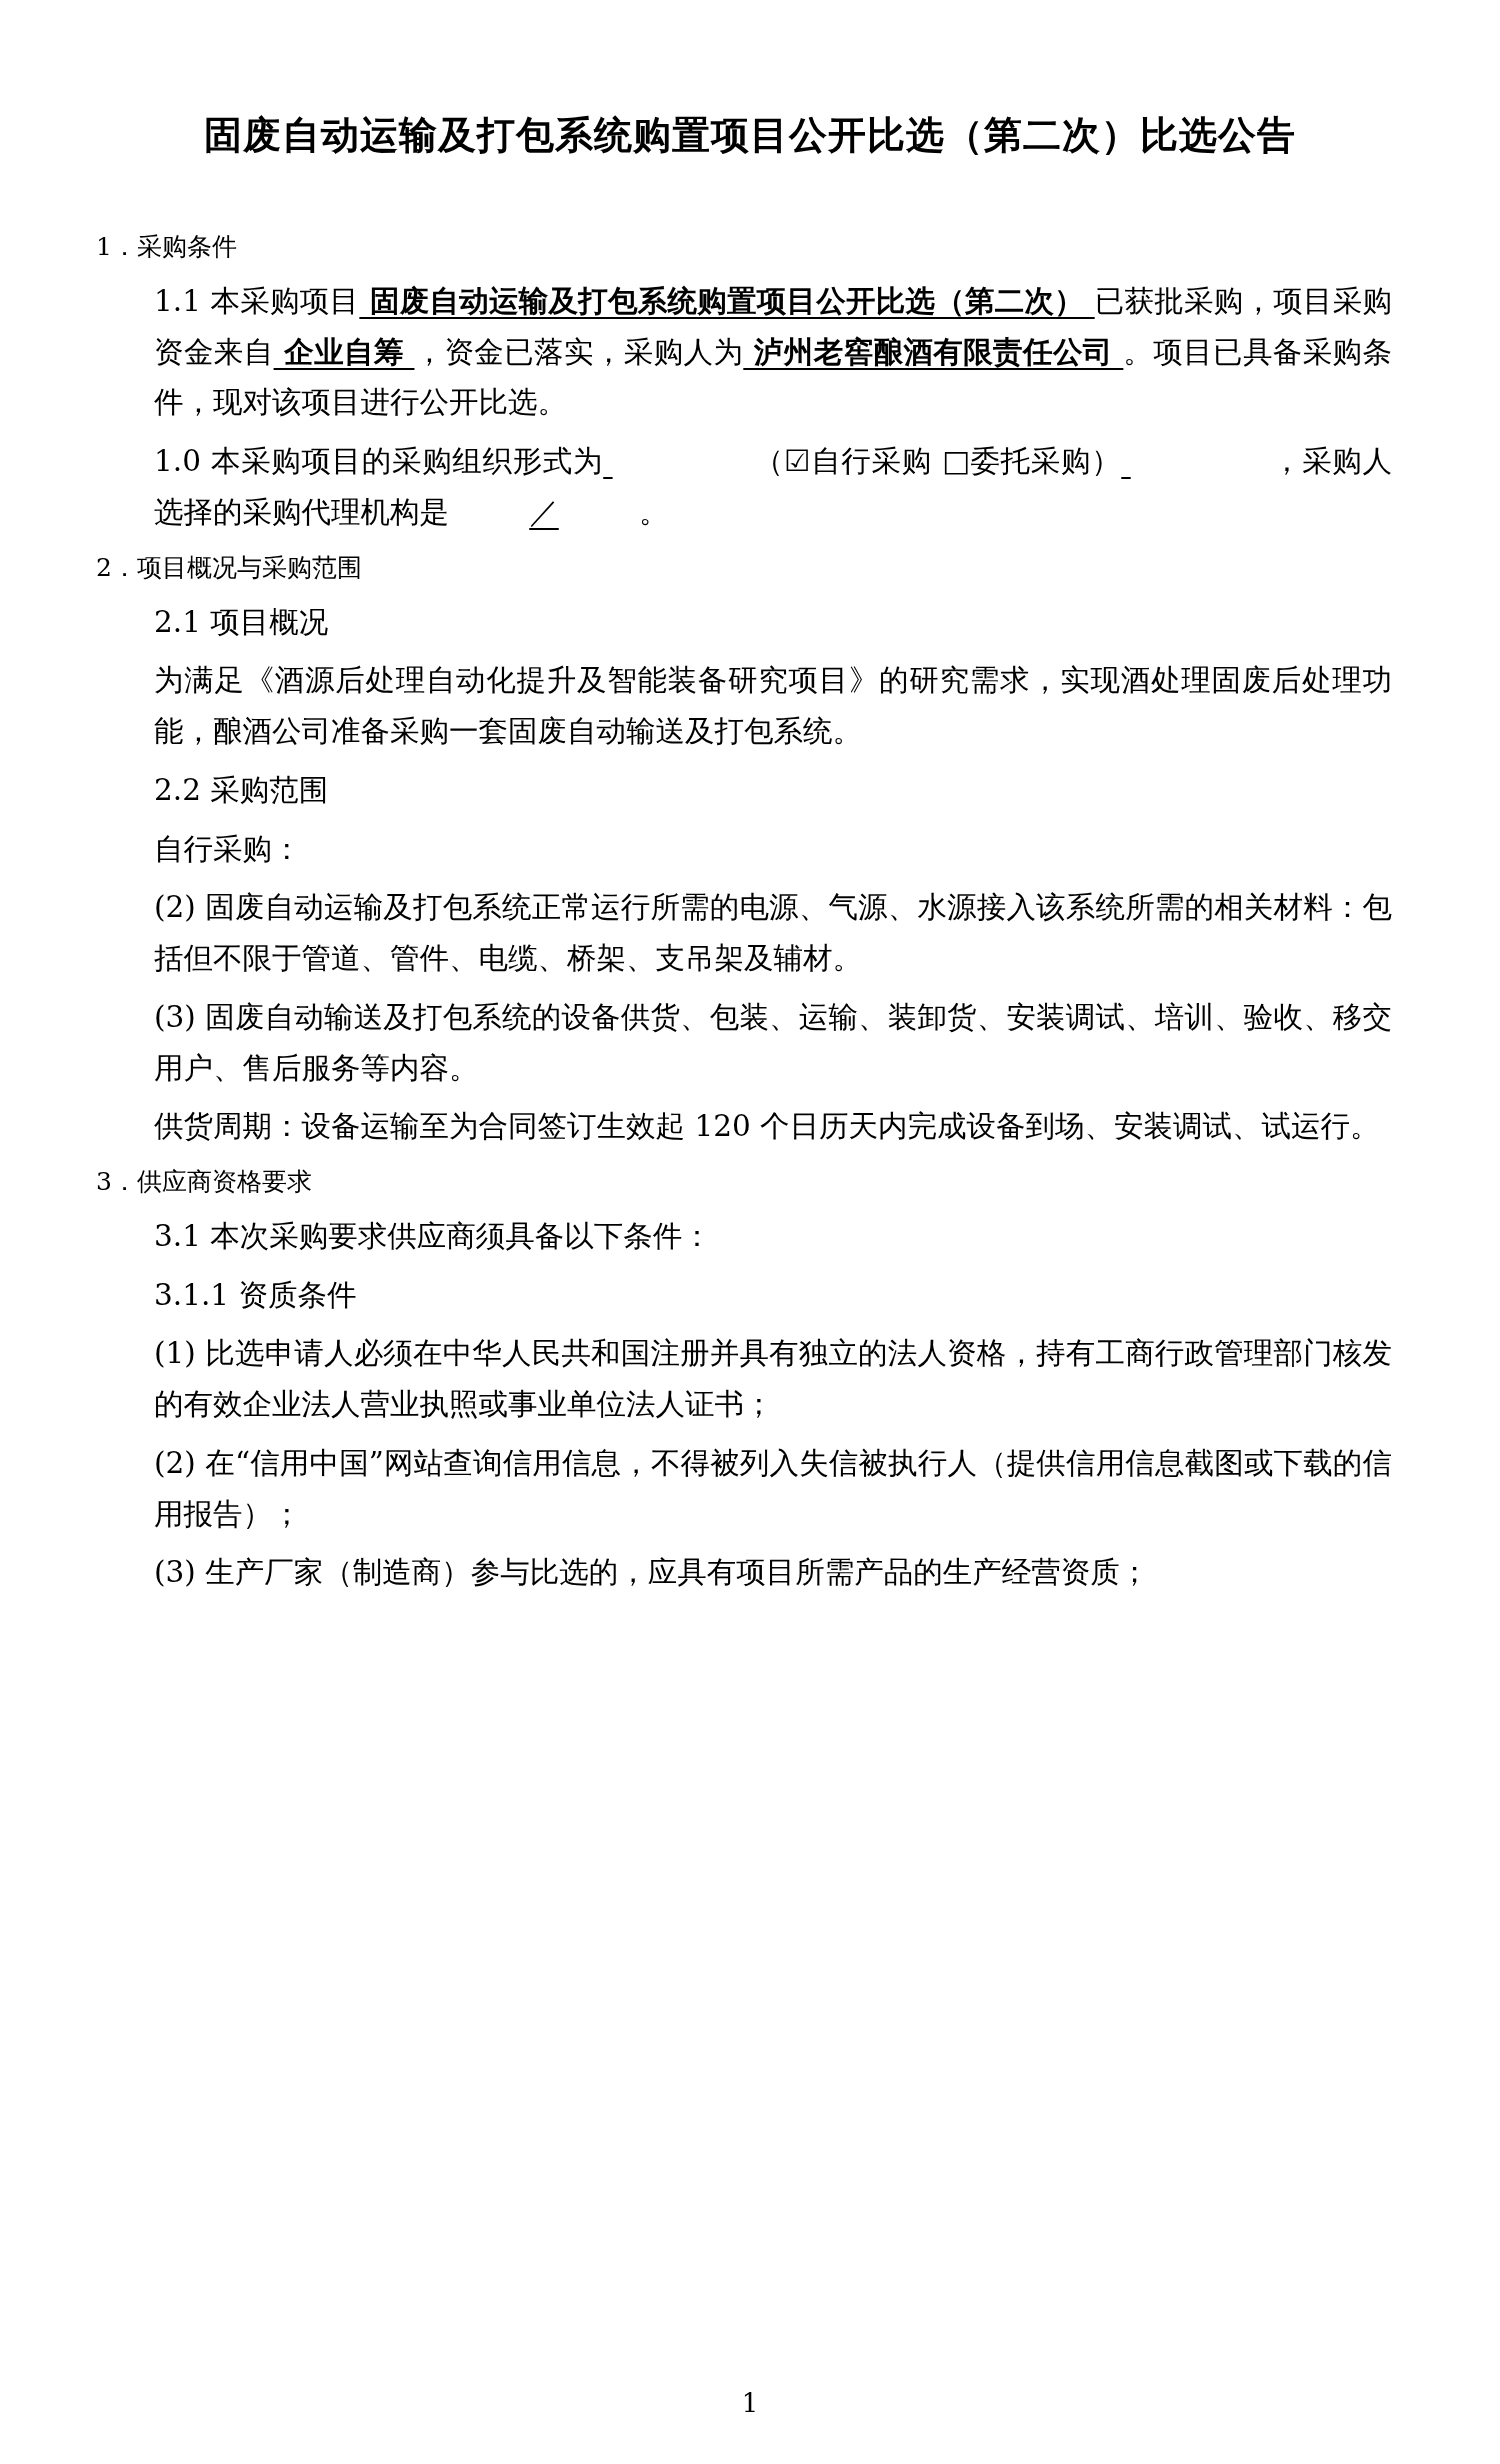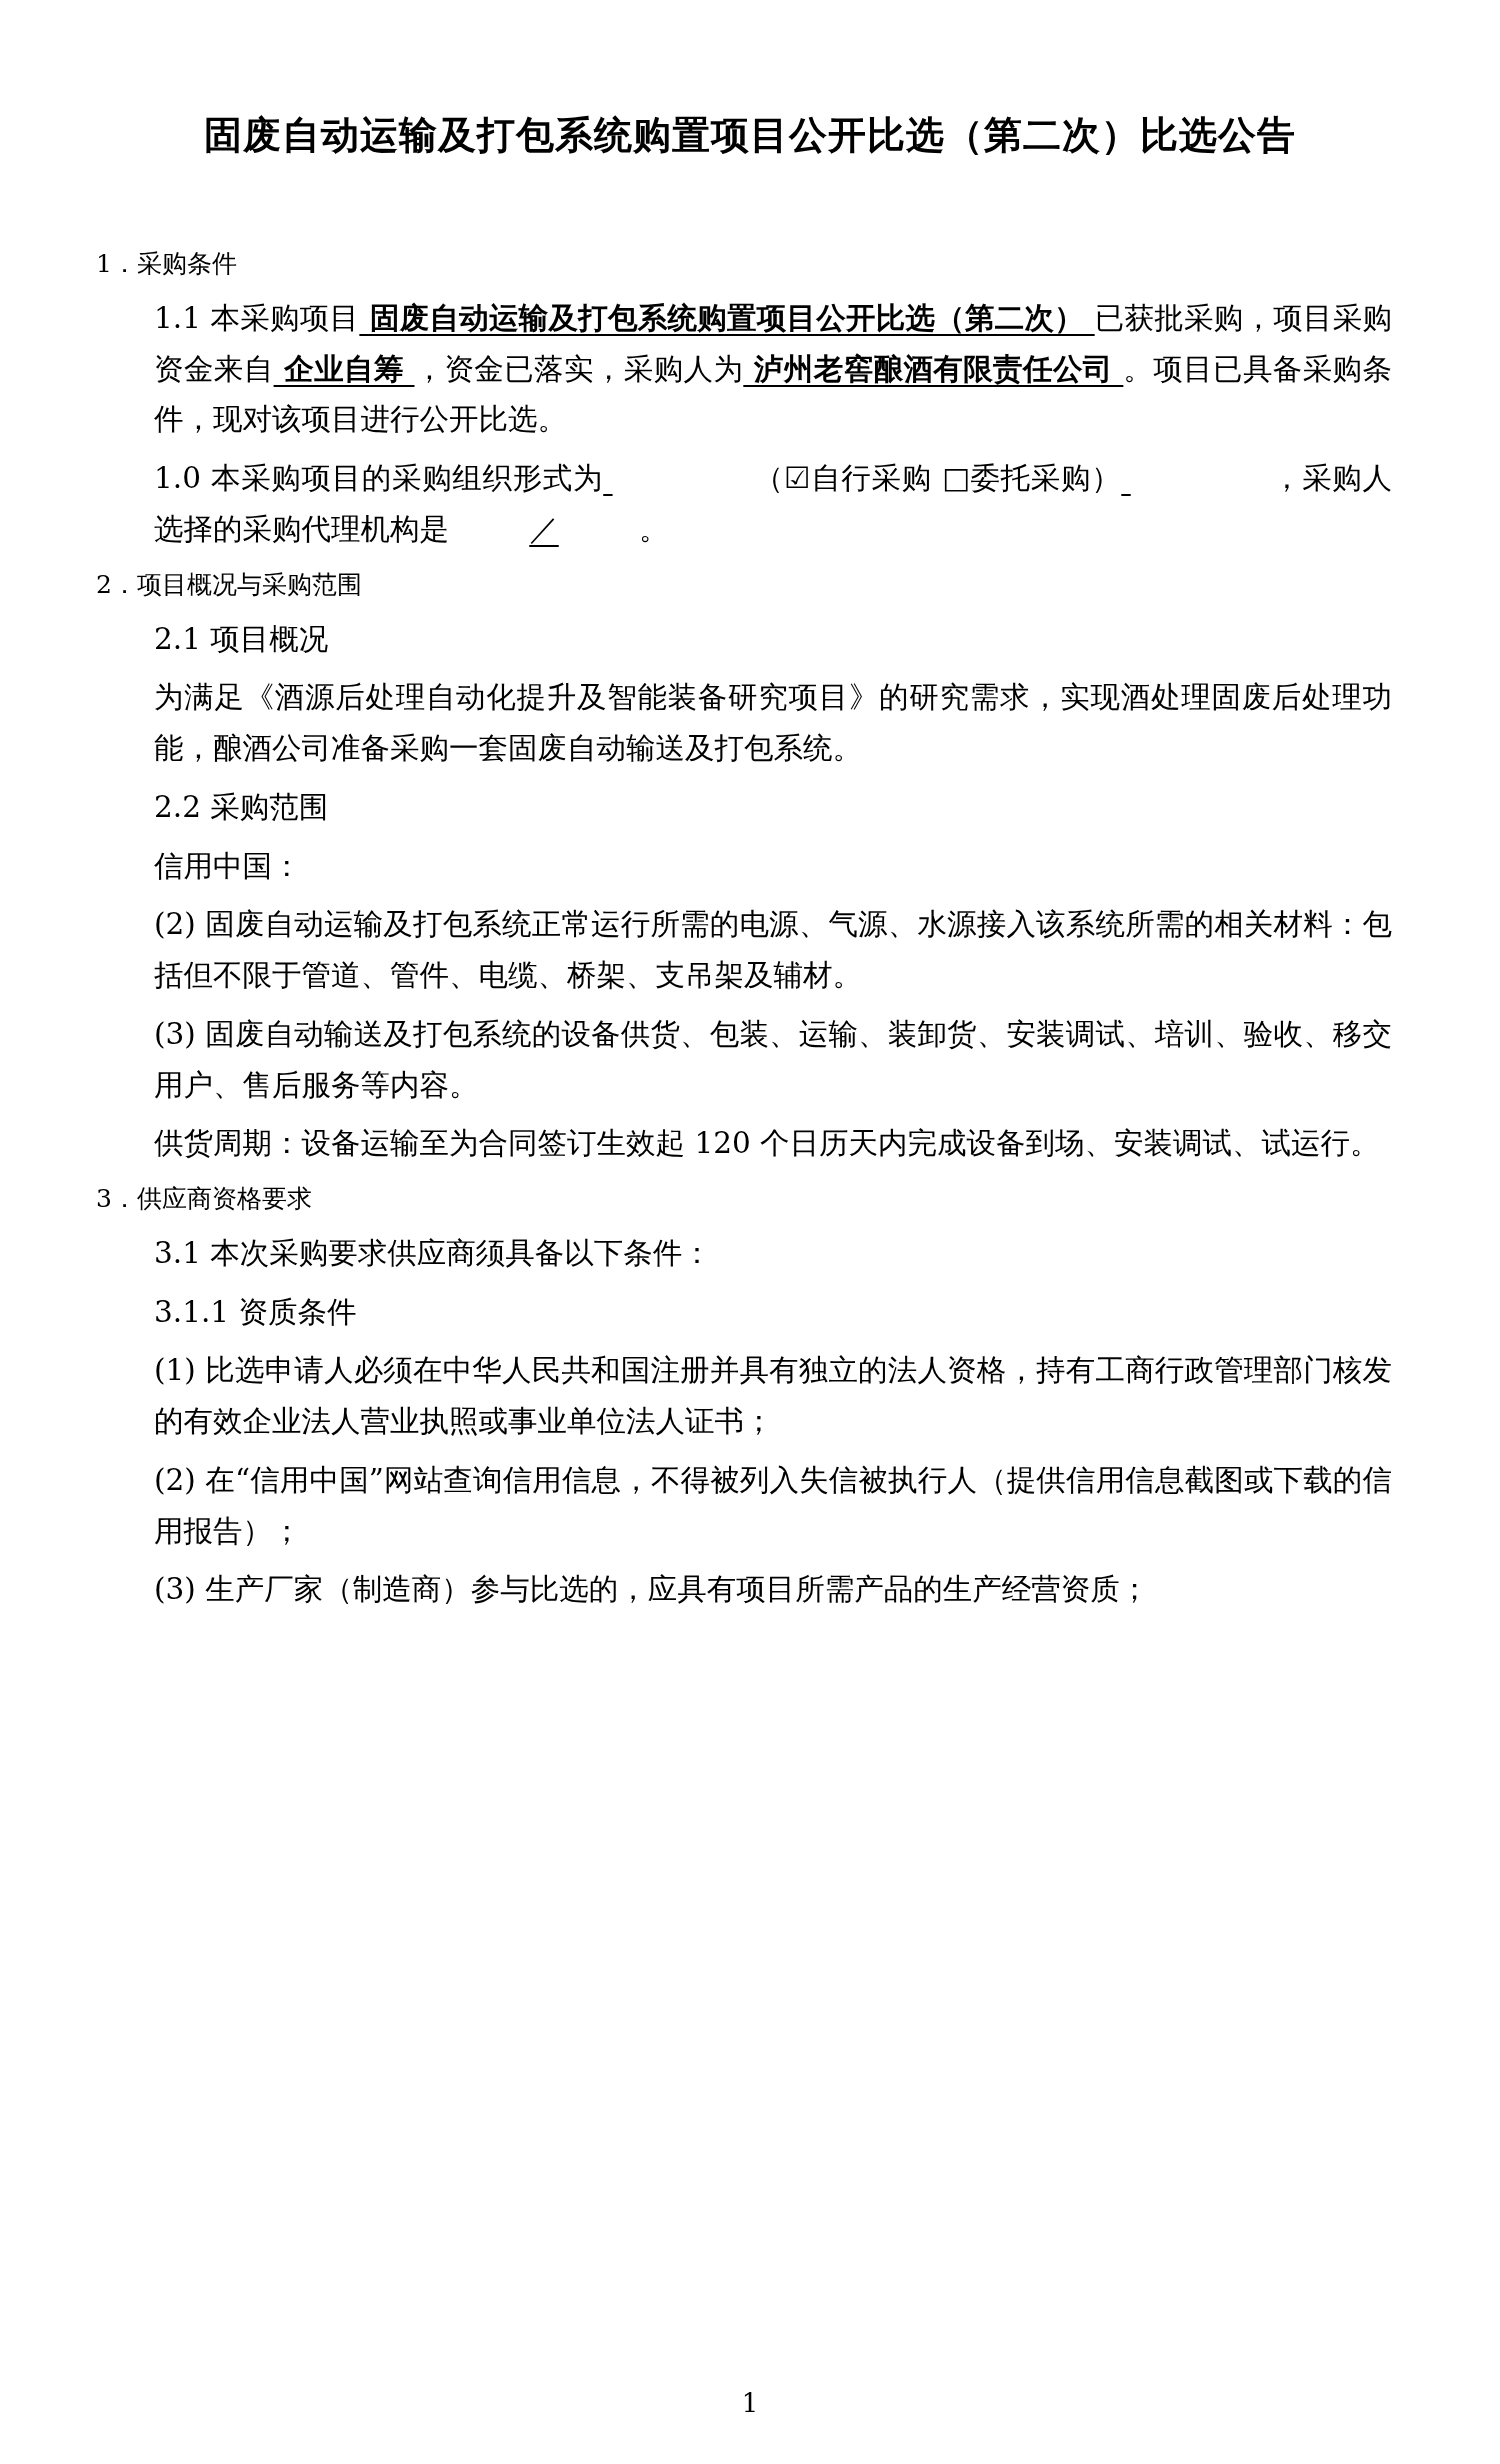--- a/index.html
+++ b/index.html
@@ -20,21 +20,21 @@
     padding: 78px 96px 40px 96px;
     position: relative;
     background: #fff;
   }
   .doc-title {
     text-align: center;
     font-size: 38px;
     font-weight: bold;
     letter-spacing: 1px;
     line-height: 1.5;
-    margin: 28px 0 79px 0;
+    margin: 28px 0 62px 0;
     font-family: "DejaVu Serif", "Liberation Serif", serif;
   }
   p.para {
     font-size: 29.5px;
     line-height: 1.72;
     margin: 0 12px 8px 0;
     text-align: justify;
     text-justify: inter-ideograph;
   }
   .indent-2 { padding-left: 58px; }
@@ -91,21 +91,21 @@
   <p class="para indent-2">
     <span>1.0 本采购项目的采购组织形式为</span><span class="u-space">&nbsp;</span><span class="u-plain nowrap">（☑自行采购 □委托采购）</span><span class="u-space">&nbsp;</span><span>，采购人选择的采购代理机构是</span><span class="u-slash">／</span><span>。</span>
   </p>
 
   <p class="sec-head">2．项目概况与采购范围</p>
 
   <p class="para indent-2">2.1 项目概况</p>
   <p class="para indent-2">为满足《酒源后处理自动化提升及智能装备研究项目》的研究需求，实现酒处理固废后处理功能，酿酒公司准备采购一套固废自动输送及打包系统。</p>
 
   <p class="para indent-2">2.2 采购范围</p>
-  <p class="para indent-2">信用中国：</p>
+  <p class="para indent-2">自行采购：</p>
   <p class="para indent-2">(2) 固废自动运输及打包系统正常运行所需的电源、气源、水源接入该系统所需的相关材料：包括但不限于管道、管件、电缆、桥架、支吊架及辅材。</p>
   <p class="para indent-2">(3) 固废自动输送及打包系统的设备供货、包装、运输、装卸货、安装调试、培训、验收、移交用户、售后服务等内容。</p>
   <p class="para indent-2">供货周期：设备运输至为合同签订生效起 120 个日历天内完成设备到场、安装调试、试运行。</p>
 
   <p class="sec-head">3．供应商资格要求</p>
   <p class="para indent-2">3.1 本次采购要求供应商须具备以下条件：</p>
   <p class="para indent-2">3.1.1 资质条件</p>
   <p class="para indent-2">(1) 比选申请人必须在中华人民共和国注册并具有独立的法人资格，持有工商行政管理部门核发的有效企业法人营业执照或事业单位法人证书；</p>
   <p class="para indent-2">(2) 在“信用中国”网站查询信用信息，不得被列入失信被执行人（提供信用信息截图或下载的信用报告）；</p>
   <p class="para indent-2">(3) 生产厂家（制造商）参与比选的，应具有项目所需产品的生产经营资质；</p>

